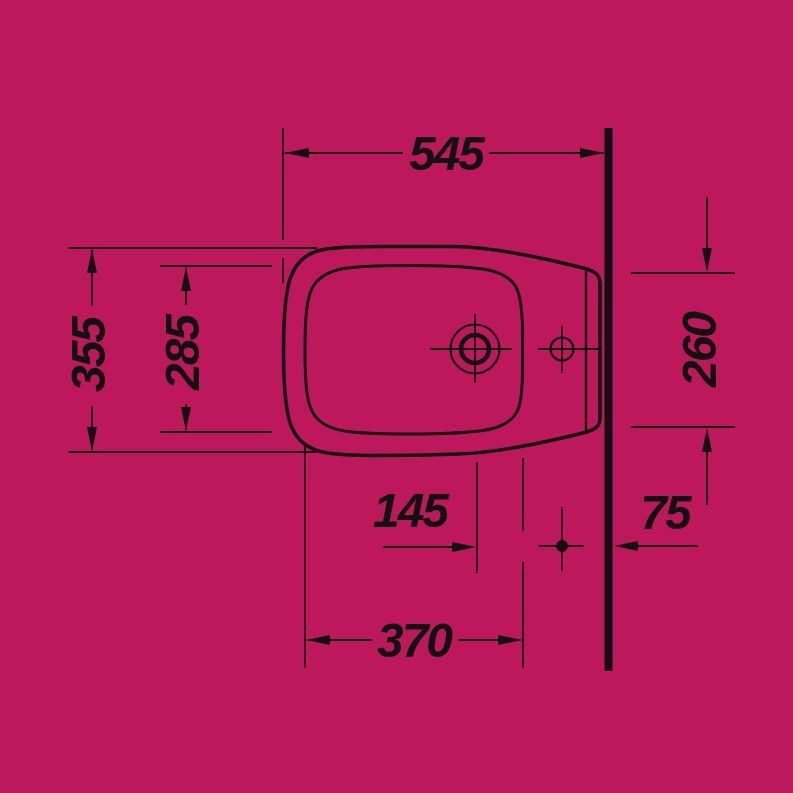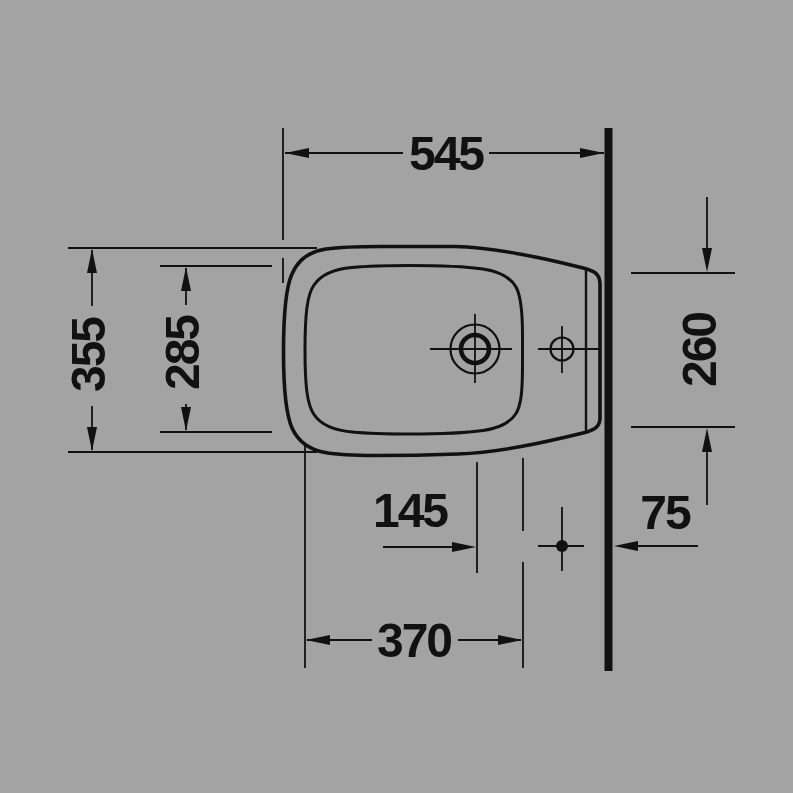--- a/index.html
+++ b/index.html
@@ -4,23 +4,24 @@
 <style>
   html, body {
     margin: 0;
     padding: 0;
     background: #ffffff;
   }
   .drawing-page {
     width: 793px;
     height: 793px;
     position: relative;
-    background: #a3a3a3;
+    background: #be185d;
     overflow: hidden;
     font-family: "Liberation Sans", sans-serif;
+    font-style: italic;
   }
   svg.tech-drawing {
     display: block;
     width: 793px;
     height: 793px;
   }
   .dim-text {
     font-family: "Liberation Sans", sans-serif;
     font-weight: bold;
     font-size: 48px;

